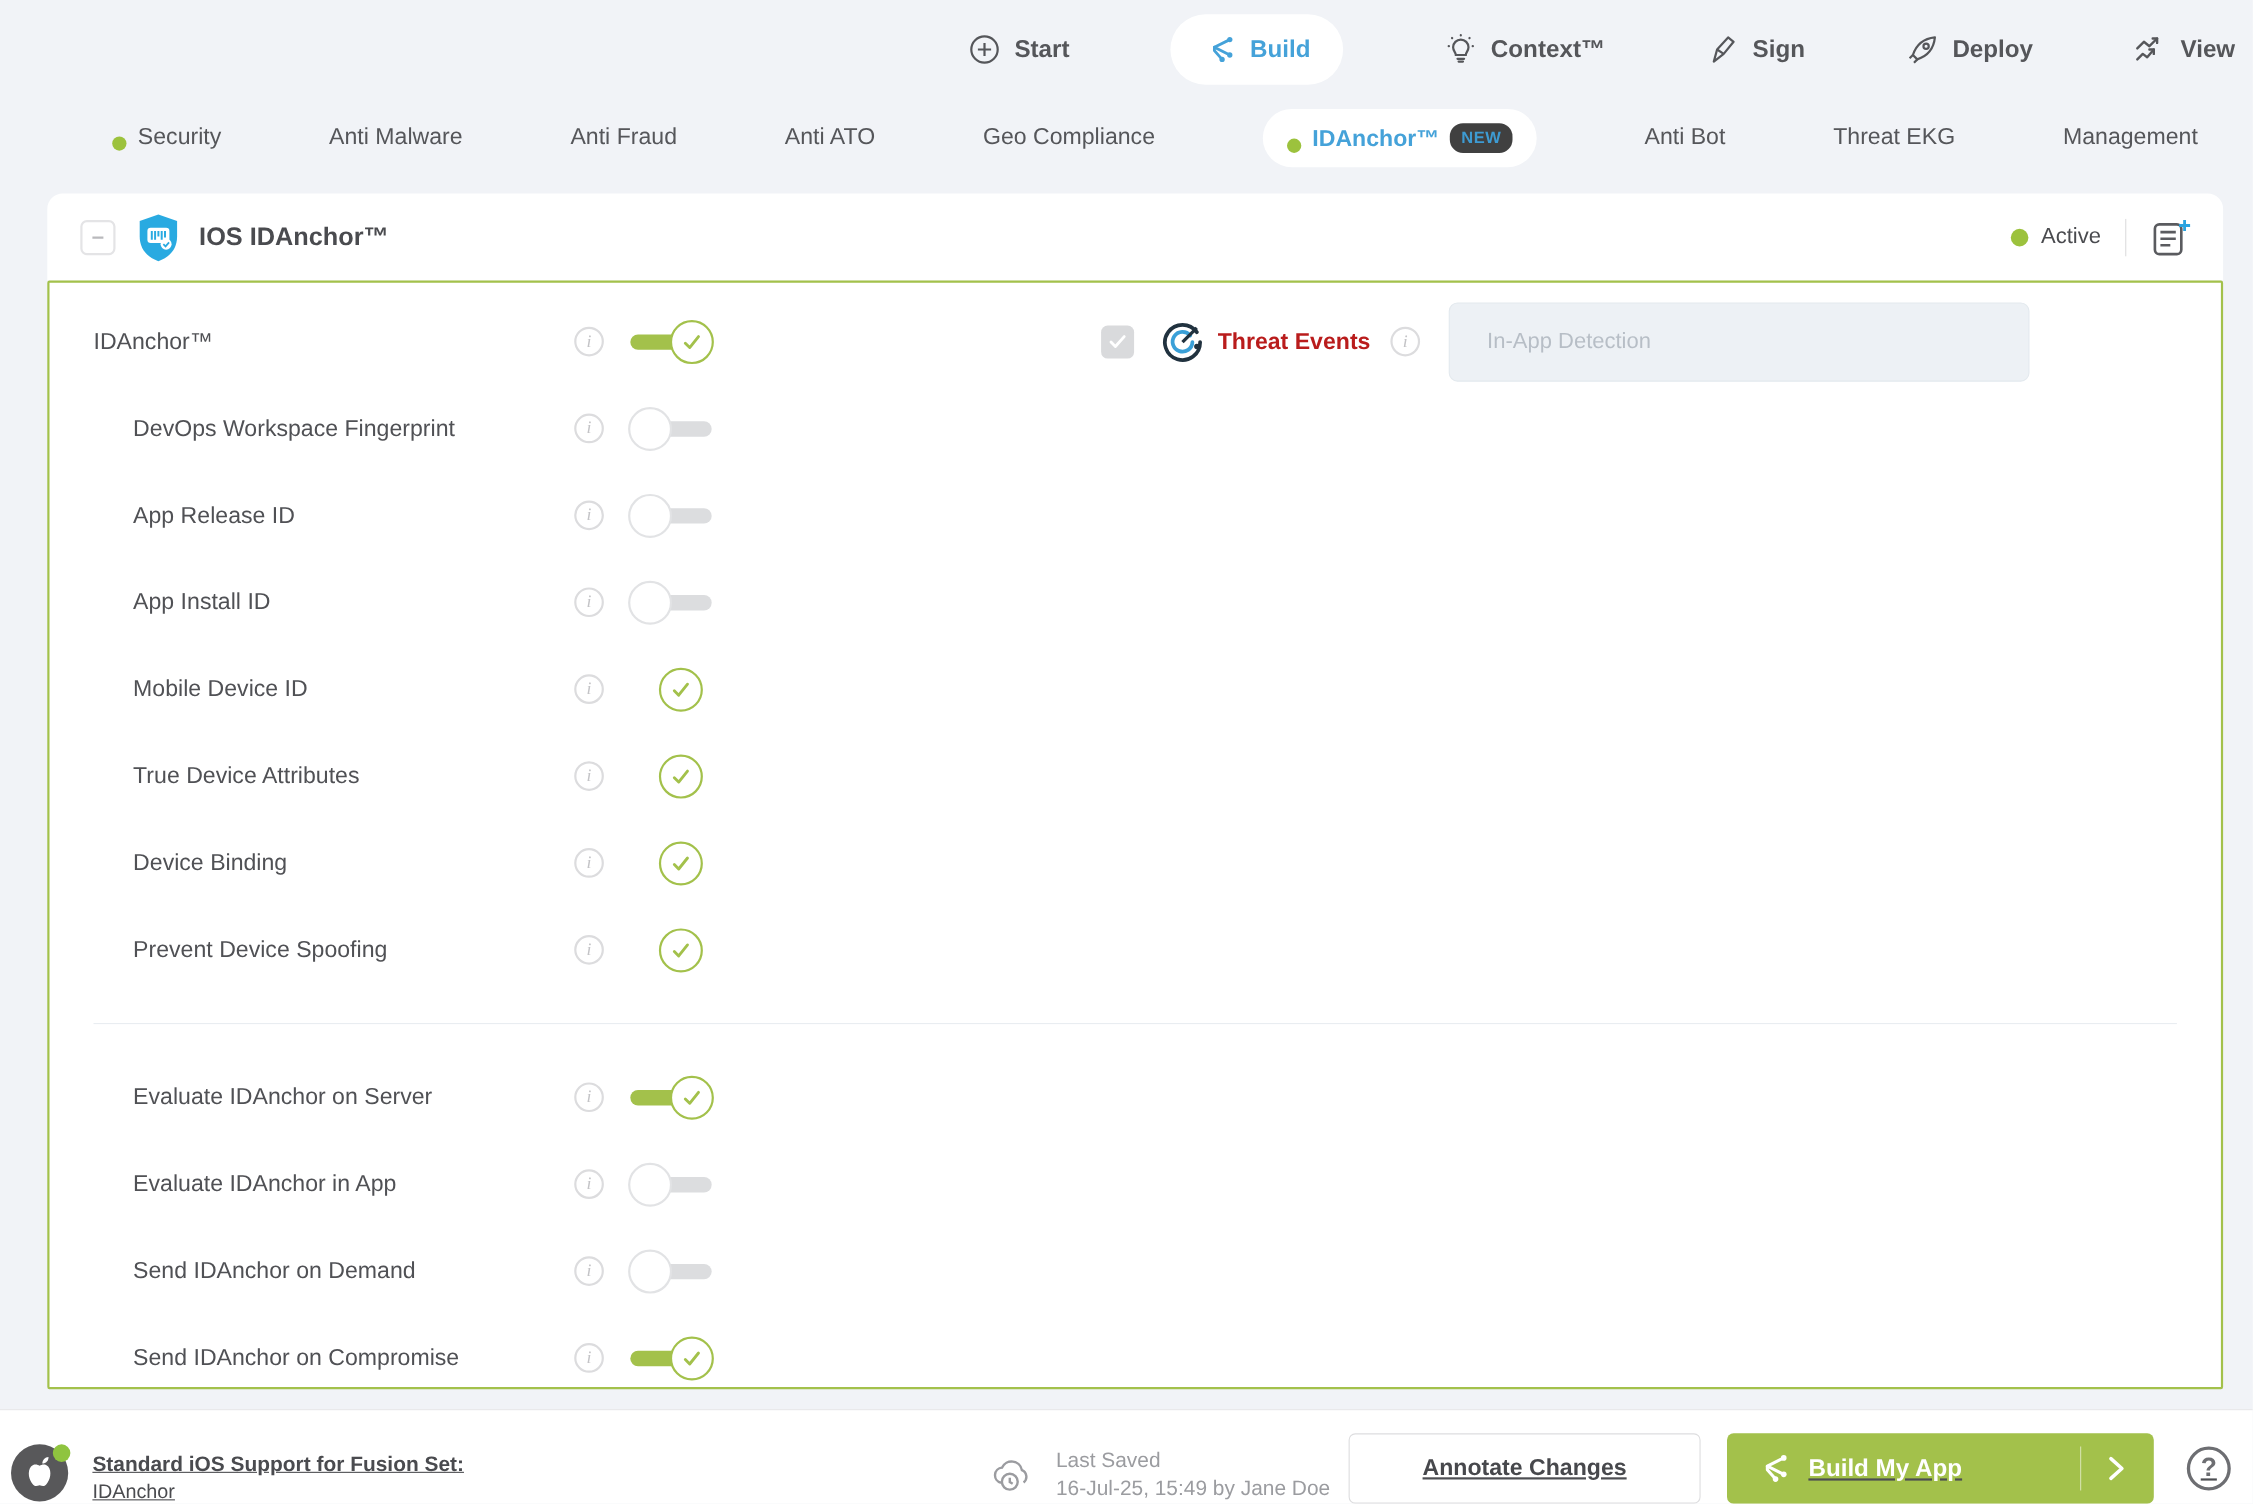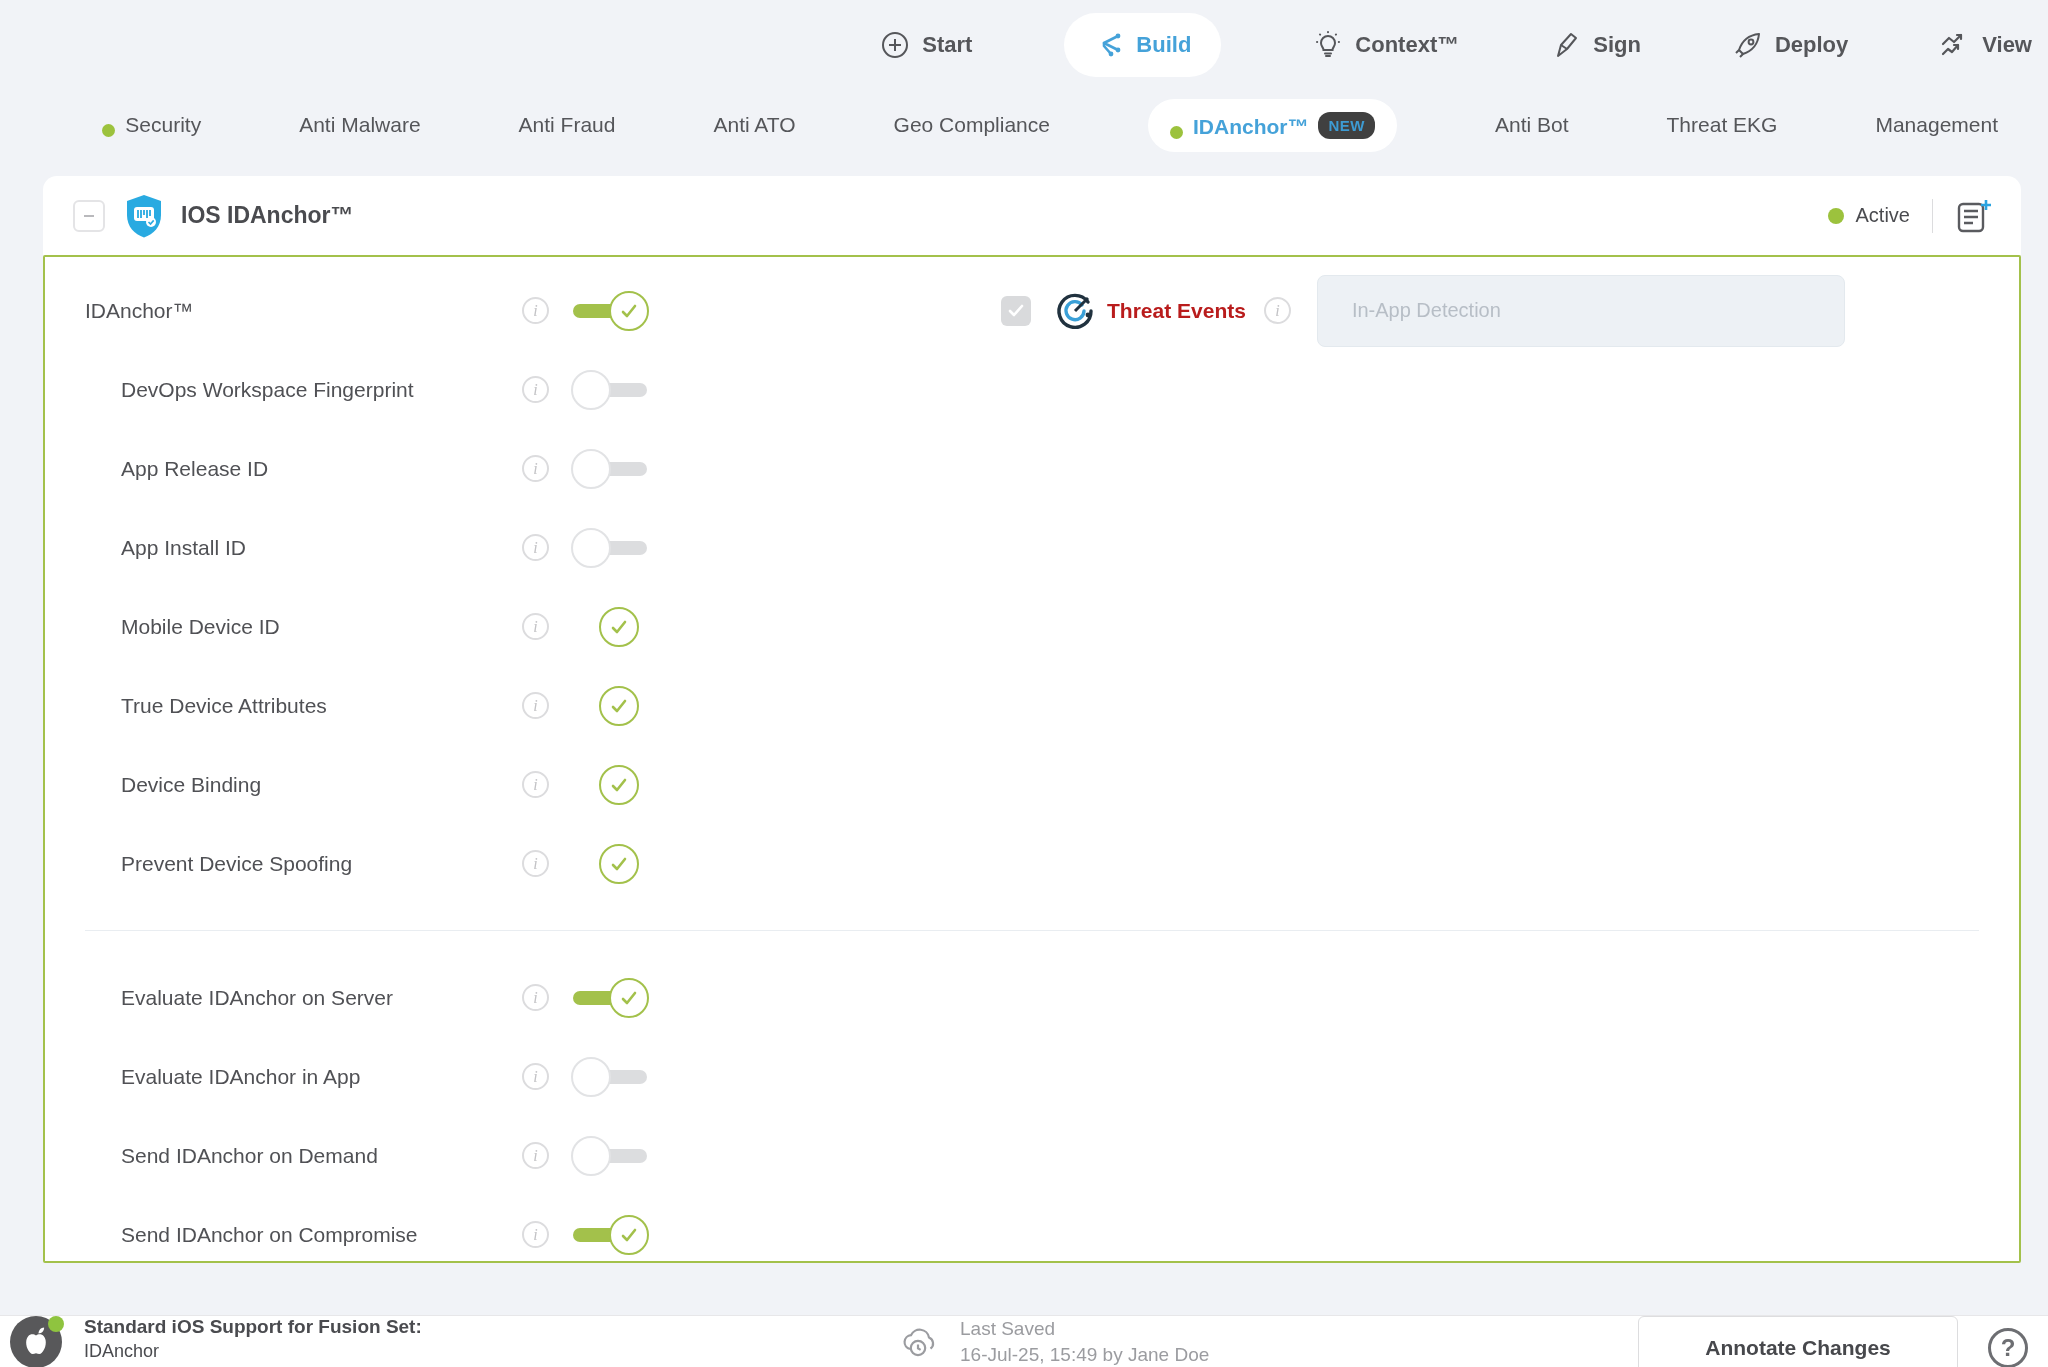--- a/index.html
+++ b/index.html
@@ -108,22 +108,22 @@
   .detection-input::placeholder{ color:#b7bec6; }
   .threatscope-btn{
     margin-left:38px; width:218px; height:70px; background:#e9efd2; border:none;
     border-radius:8px; display:flex; align-items:center; justify-content:center; gap:12px;
     font-size:21px; font-weight:bold; color:#3f4044; cursor:pointer;
     font-family:"Liberation Sans",sans-serif;
   }
 
   
   .footer{
-    position:absolute; left:0; right:0; bottom:0; height:52px; background:#fff;
-    border-top:1px solid #e7e7e9; display:flex; align-items:flex-start; padding:0 20px 0 10px;
+    position:absolute; left:0; right:0; bottom:0; height:86px; background:#fff;
+    border-top:1px solid #e7e7e9; display:flex; align-items:flex-end; padding:0 20px 0 10px;text-decoration:underline;
   }
   .apple-badge{ position:relative; width:54px; height:54px; flex:none; }
   .apple-circle{
     width:52px; height:52px; border-radius:50%; background:#58585a;
     display:flex; align-items:center; justify-content:center;
   }
   .apple-dot{ position:absolute; top:0; right:0; width:16px; height:16px; border-radius:50%; background:#8fc43f; }
   .fusion-text{ margin-left:20px; }
   .fusion-title{ font-size:19px; font-weight:bold; color:#4a4b4f; }
   .fusion-name{ font-size:18px; color:#4a4b4f; margin-top:3px; }
@@ -463,15 +463,29 @@
       <path d="M20 22.5 v3.8 l2.6 1.6"></path>
     </svg>
     <div class="saved-text">
       <div>Last Saved</div>
       <div>16-Jul-25, 15:49 by Jane Doe</div>
     </div>
   </div>
 
   <div class="footer-actions">
     <button class="annotate-btn">Annotate Changes</button>
+    <button class="build-btn">
+      <svg width="32" height="32" viewBox="0 0 30 30" fill="none" stroke="#ffffff" stroke-width="2.6" stroke-linecap="round" stroke-linejoin="round">
+        <path d="M24 6 L10 13 L24 20"></path>
+          <path d="M10 13 L10 16 L17 24"></path>
+        <circle cx="24" cy="6" r="2.4" fill="#ffffff" stroke="none"></circle>
+        <circle cx="24" cy="20" r="2.4" fill="#ffffff" stroke="none"></circle>
+        <circle cx="17" cy="24" r="2.4" fill="#ffffff" stroke="none"></circle>
+      </svg>
+      <span class="build-label">Build My App</span>
+      <span class="btn-vdiv"></span>
+      <svg class="chev" width="16" height="24" viewBox="0 0 16 24" fill="none" stroke="#fff" stroke-width="3.2" stroke-linecap="round" stroke-linejoin="round">
+          <path d="M3 3 L13 12 L3 21"></path>
+        </svg>
+    </button>
     <button class="help-btn">?</button>
   </div>
 </footer>
 
 </body></html>

